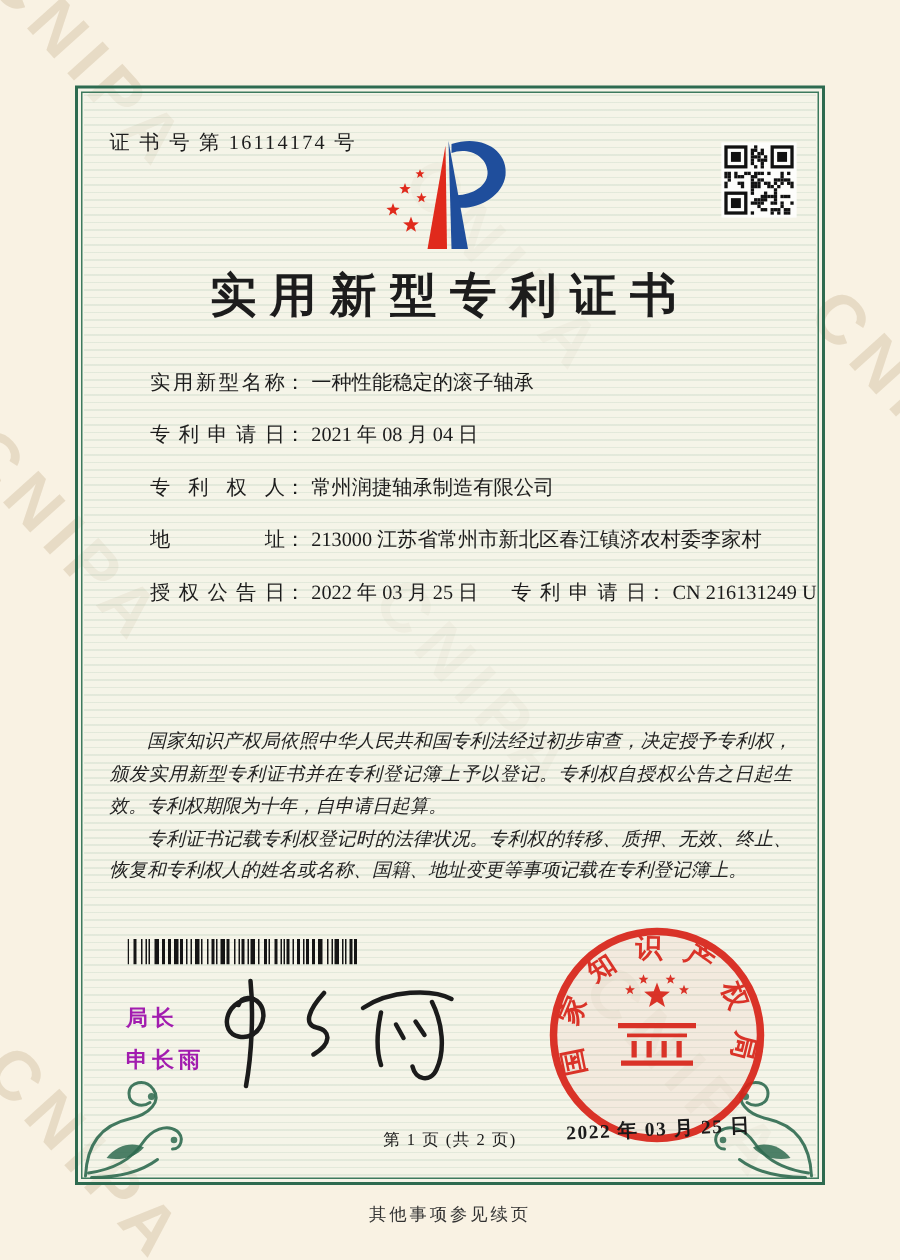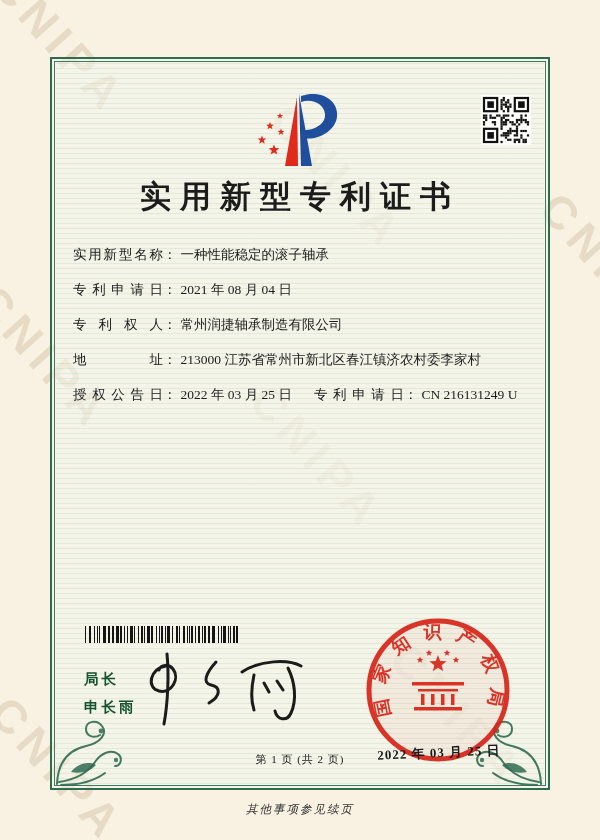--- a/index.html
+++ b/index.html
@@ -23,38 +23,38 @@
   .fl.right{transform:scaleX(-1);}
 
   .abs{position:absolute;}
   .cert-no{left:73px;top:86px;font-size:13.5px;letter-spacing:1.5px;}
   .logo{left:252px;top:84px;width:96px;height:90px;}
   .qr{left:481px;top:95px;width:50px;height:50px;background:#fdfdfb;}
   .title{left:0;width:600px;top:176px;text-align:center;font-size:31px;font-weight:700;letter-spacing:9px;}
 
   .rows{left:73px;top:244px;width:456px;font-size:13.5px;}
   .row{margin:0 0 13px 0;line-height:22px;white-space:nowrap;}
-  .label{display:inline-block;width:90px;text-align:justify;text-align-last:justify;}
+  .label{display:inline-block;width:90px;text-align:justify;text-align-last:justify;margin-left:27px;}
   .colon{margin-right:4px;}
   .label2{margin-left:22px;}
 
   .body-text{left:73px;top:484px;width:455px;font-size:12.5px;line-height:21.5px;
              text-align:justify;font-style:italic;color:#222;}
   .body-text p{margin:0;text-indent:2em;}
 
   .barcode{left:85px;top:626px;width:158px;height:17px;}
   .signer{left:84px;top:665px;font-family:"Liberation Sans",sans-serif;font-weight:700;
-          font-size:14.5px;line-height:28px;letter-spacing:3px;color:#14532d;}
+          font-size:14.5px;line-height:28px;letter-spacing:3px;color:#a21caf;}
   .signature{left:136px;top:648px;width:186px;height:82px;}
   .seal{left:360px;top:612px;width:156px;height:156px;opacity:.93;}
   .seal-date{left:366px;top:744px;width:146px;text-align:center;font-size:13px;
              font-weight:600;letter-spacing:1px;color:#1b1b1b;transform:rotate(-2.5deg);}
   .page-num{left:0;width:600px;top:752px;text-align:center;font-size:11px;letter-spacing:1px;}
   .continuation{left:0;width:600px;top:802px;text-align:center;font-size:11.5px;
-                font-style:italic;letter-spacing:2px;color:#333;}
+                letter-spacing:2px;color:#333;}
 </style>
 </head>
 <body>
 
 <div class="page">
 
   <span class="wm" style="left:-28px;top:14px;">CNIPA</span>
   <span class="wm f" style="left:250px;top:150px;">CNIPA</span>
   <span class="wm" style="left:-44px;top:330px;">CNIPA</span>
   <span class="wm" style="left:520px;top:238px;">CNIPA</span>
@@ -82,20 +82,21 @@
       <path d="M6,82 C20,80 34,74 42,62 C48,53 58,49 65,54 C70,58 68,66 62,66"></path>
       <path d="M8,85 C24,85 40,82 52,73"></path>
     </g>
     <g fill="#2f6b50" opacity="0.85">
       <circle cx="48" cy="31" r="2.4"></circle>
         <circle cx="63" cy="60" r="2.2"></circle>
       <path d="M18,72 C25,63 36,61 43,65 C37,72 26,74 18,72 Z"></path>
     </g>
   </svg>
 
+  <div class="abs cert-no">证 书 号 第 16114174 号</div>
 
   <svg class="abs logo" viewBox="0 0 96 90">
     <path d="M49,12 C70,5 87,17 85,33 C83,48 64,57 51,54 L50,46 C62,47 74,40 73,30 C72,19 59,14 49,18 Z" fill="#1f4e9c"></path>
     <path d="M47,10 L49,82 L60,82 Z" fill="#1f4e9c"></path>
     <path d="M45,13 L33,82 L46,82 Z" fill="#e02a1c"></path>
     <g id="logo-stars" fill="#e02a1c">
         <polygon points="28.0,28.8 28.8,30.9 31.0,31.0 29.3,32.4 29.9,34.6 28.0,33.3 26.1,34.6 26.7,32.4 25.0,31.0 27.2,30.9"></polygon>
         <polygon points="18.0,38.0 19.0,40.6 21.8,40.8 19.6,42.5 20.4,45.2 18.0,43.7 15.6,45.2 16.4,42.5 14.2,40.8 17.0,40.6"></polygon>
         <polygon points="29.0,44.4 29.9,46.8 32.4,46.9 30.4,48.5 31.1,50.9 29.0,49.5 26.9,50.9 27.6,48.5 25.6,46.9 28.1,46.8"></polygon>
         <polygon points="10.0,51.4 11.1,54.4 14.4,54.6 11.8,56.6 12.7,59.7 10.0,57.9 7.3,59.7 8.2,56.6 5.6,54.6 8.9,54.4"></polygon>
@@ -237,20 +238,24 @@
       <span class="label">专利权人</span><span class="colon">：</span><span>常州润捷轴承制造有限公司</span>
     </div>
     <div class="row">
       <span class="label">地址</span><span class="colon">：</span><span>213000 江苏省常州市新北区春江镇济农村委李家村</span>
     </div>
     <div class="row">
       <span class="label">授权公告日</span><span class="colon">：</span><span>2022 年 03 月 25 日</span><span class="label label2">专利申请日</span><span class="colon">：</span><span>CN 216131249 U</span>
     </div>
   </div>
 
+  <div class="abs body-text">
+    <p>国家知识产权局依照中华人民共和国专利法经过初步审查，决定授予专利权，颁发实用新型专利证书并在专利登记簿上予以登记。专利权自授权公告之日起生效。专利权期限为十年，自申请日起算。</p>
+    <p>专利证书记载专利权登记时的法律状况。专利权的转移、质押、无效、终止、恢复和专利权人的姓名或名称、国籍、地址变更等事项记载在专利登记簿上。</p>
+  </div>
 
   <div class="abs barcode"><svg id="bc" width="158" height="17">
         <rect x="0" y="0" width="1" height="17" fill="#141414"></rect>
         <rect x="4" y="0" width="2" height="17" fill="#141414"></rect>
         <rect x="9" y="0" width="1" height="17" fill="#141414"></rect>
         <rect x="12" y="0" width="1" height="17" fill="#141414"></rect>
         <rect x="14" y="0" width="1" height="17" fill="#141414"></rect>
         <rect x="18" y="0" width="3" height="17" fill="#141414"></rect>
         <rect x="23" y="0" width="2" height="17" fill="#141414"></rect>
         <rect x="27" y="0" width="2" height="17" fill="#141414"></rect>

